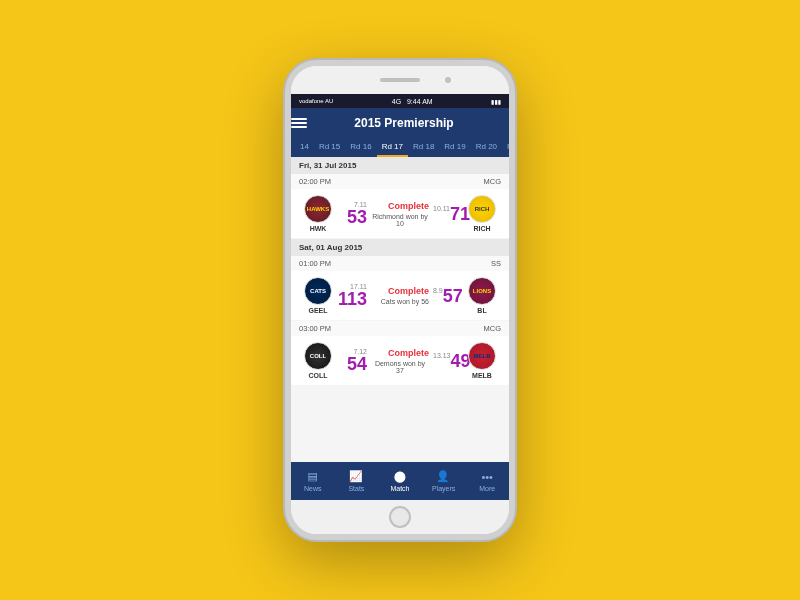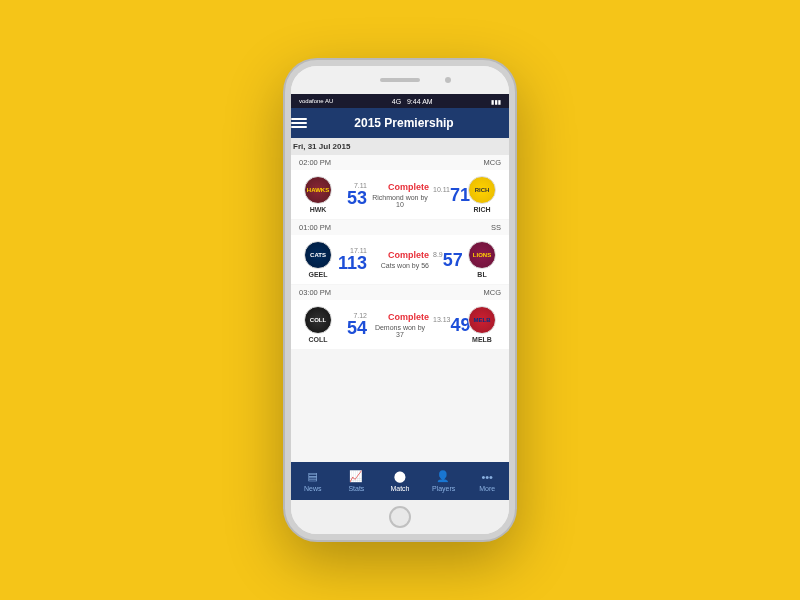--- a/index.html
+++ b/index.html
@@ -139,21 +139,21 @@
       flex: 1;
       overflow-y: auto;
       background: #f5f5f5;
       scrollbar-width: none;
     }
     .content::-webkit-scrollbar { display: none; }
 
     
     .date-header {
       background: #e8e8e8;
-      padding: 4px 2px;
+      padding: 4px 8px;
       font-size: 8px;
       font-weight: 600;
       color: #333;
     }
 
     
     .match-card {
       background: white;
       margin-bottom: 1px;
     }
@@ -214,21 +214,21 @@
       align-items: flex-start;
       width: 30px;
     }
     .score-detail {
       font-size: 7px;
       color: #888;
     }
     .score-main {
       font-size: 18px;
       font-weight: bold;
-      color: #1d4ed8;
+      color: #a21caf;
       line-height: 1;
     }
     .match-center {
       display: flex;
       flex-direction: column;
       align-items: flex-end;
       flex: 1;
       padding: 0 4px;
     }
     .complete-label {
@@ -331,20 +331,31 @@
 
     <div class="app-header">
       <div class="header-icon">
         <span></span>
           <span></span>
           <span></span>
       </div>
       <span class="header-title">2015 Premiership</span>
     </div>
 
+    <div class="rounds-bar">
+      <div class="round-tab">14</div>
+      <div class="round-tab">Rd 15</div>
+      <div class="round-tab">Rd 16</div>
+      <div class="round-tab active">Rd 17</div>
+      <div class="round-tab">Rd 18</div>
+      <div class="round-tab">Rd 19</div>
+      <div class="round-tab">Rd 20</div>
+      <div class="round-tab">Rd 21</div>
+
+    </div>
 
     <div class="content">
 
       <div class="date-header">Fri, 31 Jul 2015</div>
 
       <div class="match-card">
         <div class="match-time-row">
           <span class="match-time">02:00 PM</span>
           <span class="match-venue">MCG</span>
         </div>
@@ -369,20 +380,21 @@
           </div>
           <div class="team-right">
             <div class="team-logo logo-richmond">
               <span class="logo-text" style="color:#333;">RICH</span>
             </div>
             <span class="team-name">RICH</span>
           </div>
         </div>
       </div>
 
+      <div class="date-header">Sat, 01 Aug 2015</div>
 
       <div class="match-card">
         <div class="match-time-row">
           <span class="match-time">01:00 PM</span>
           <span class="match-venue">SS</span>
         </div>
         <div class="match-body">
           <div class="team-left">
             <div class="team-logo logo-geelong">
               <span class="logo-text">CATS</span>

